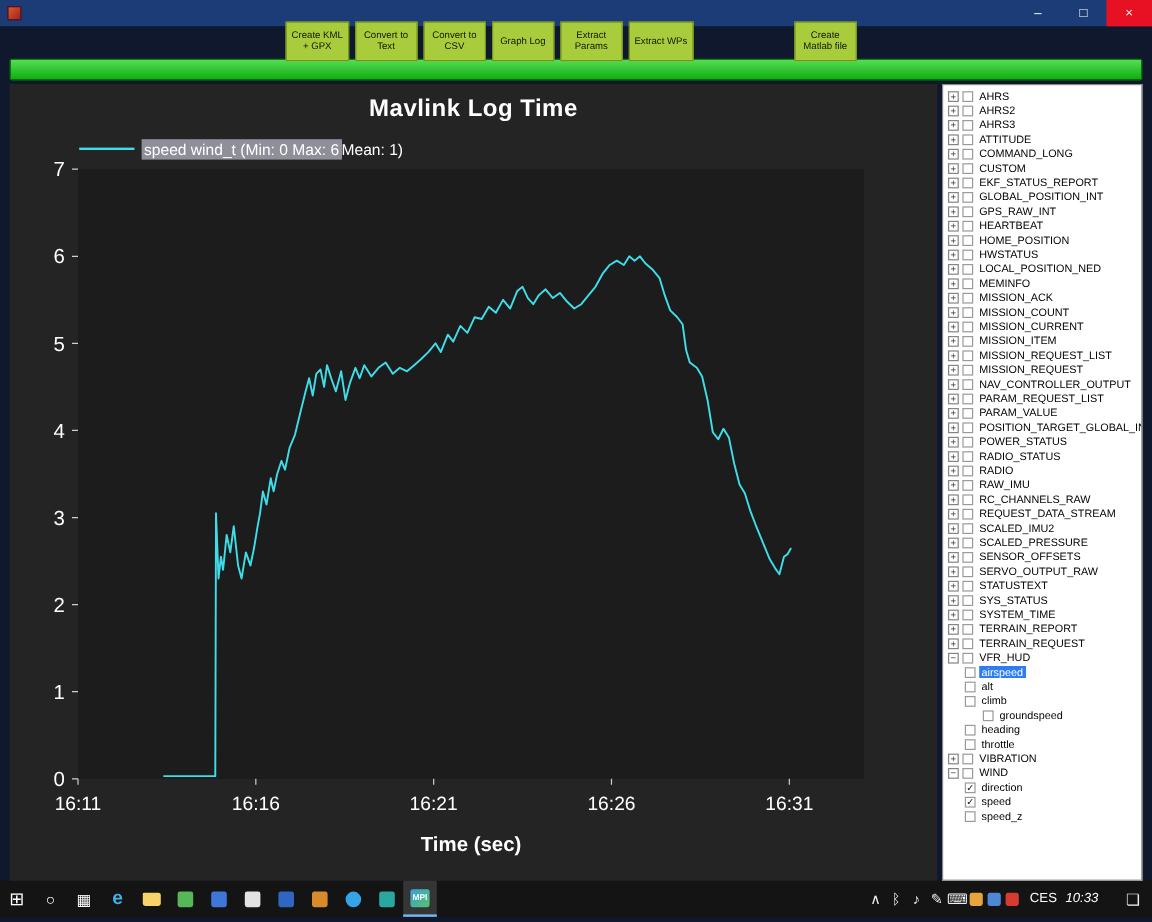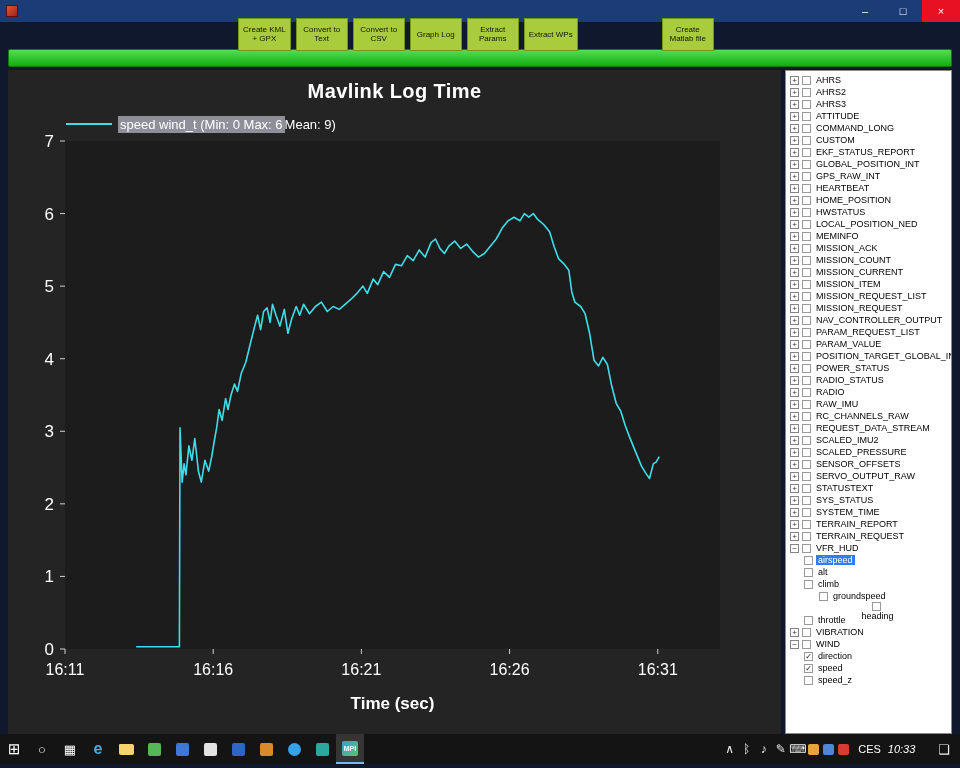--- a/index.html
+++ b/index.html
@@ -93,21 +93,21 @@
 <div class="progress-strip">
   <div class="progress-bar"></div>
 </div>
 
 <div class="main">
   <div class="chart-area">
     <div class="chart-title">Mavlink Log Time</div>
     <div class="legend">
       <span class="legend-line"></span>
       <span class="legend-hl">speed wind_t (Min: 0 Max: 6</span>
-        <span class="legend-rest"> Mean: 9)</span>
+        <span class="legend-rest"> Mean: 1)</span>
     </div>
     <svg class="plot" width="773" height="586">
         <rect x="57" y="6" width="655" height="508" fill="#1c1c1c"></rect>
         <line x1="52" y1="514" x2="57" y2="514" stroke="#cfcfcf" stroke-width="1"></line>
         <text x="46" y="520" fill="#ffffff" font-size="17" text-anchor="end">0</text>
         <line x1="52" y1="441.42857142857144" x2="57" y2="441.42857142857144" stroke="#cfcfcf" stroke-width="1"></line>
         <text x="46" y="447.42857142857144" fill="#ffffff" font-size="17" text-anchor="end">1</text>
         <line x1="52" y1="368.8571428571429" x2="57" y2="368.8571428571429" stroke="#cfcfcf" stroke-width="1"></line>
         <text x="46" y="374.8571428571429" fill="#ffffff" font-size="17" text-anchor="end">2</text>
         <line x1="52" y1="296.28571428571433" x2="57" y2="296.28571428571433" stroke="#cfcfcf" stroke-width="1"></line>
@@ -345,21 +345,21 @@
           <span class="tree-label">alt</span>
         </div>
         <div class="tree-row" style="padding-left: 18px;">
           <span class="checkbox"></span>
           <span class="tree-label">climb</span>
         </div>
         <div class="tree-row" style="padding-left: 33px;">
           <span class="checkbox"></span>
           <span class="tree-label">groundspeed</span>
         </div>
-        <div class="tree-row" style="padding-left: 18px; flex-direction: column;">
+        <div class="tree-row" style="padding-left: 18px;">
           <span class="checkbox"></span>
           <span class="tree-label">heading</span>
         </div>
         <div class="tree-row" style="padding-left: 18px;">
           <span class="checkbox"></span>
           <span class="tree-label">throttle</span>
         </div>
         <div class="tree-row" style="padding-left: 4px;">
           <span class="expander">+</span>
           <span class="checkbox"></span>

